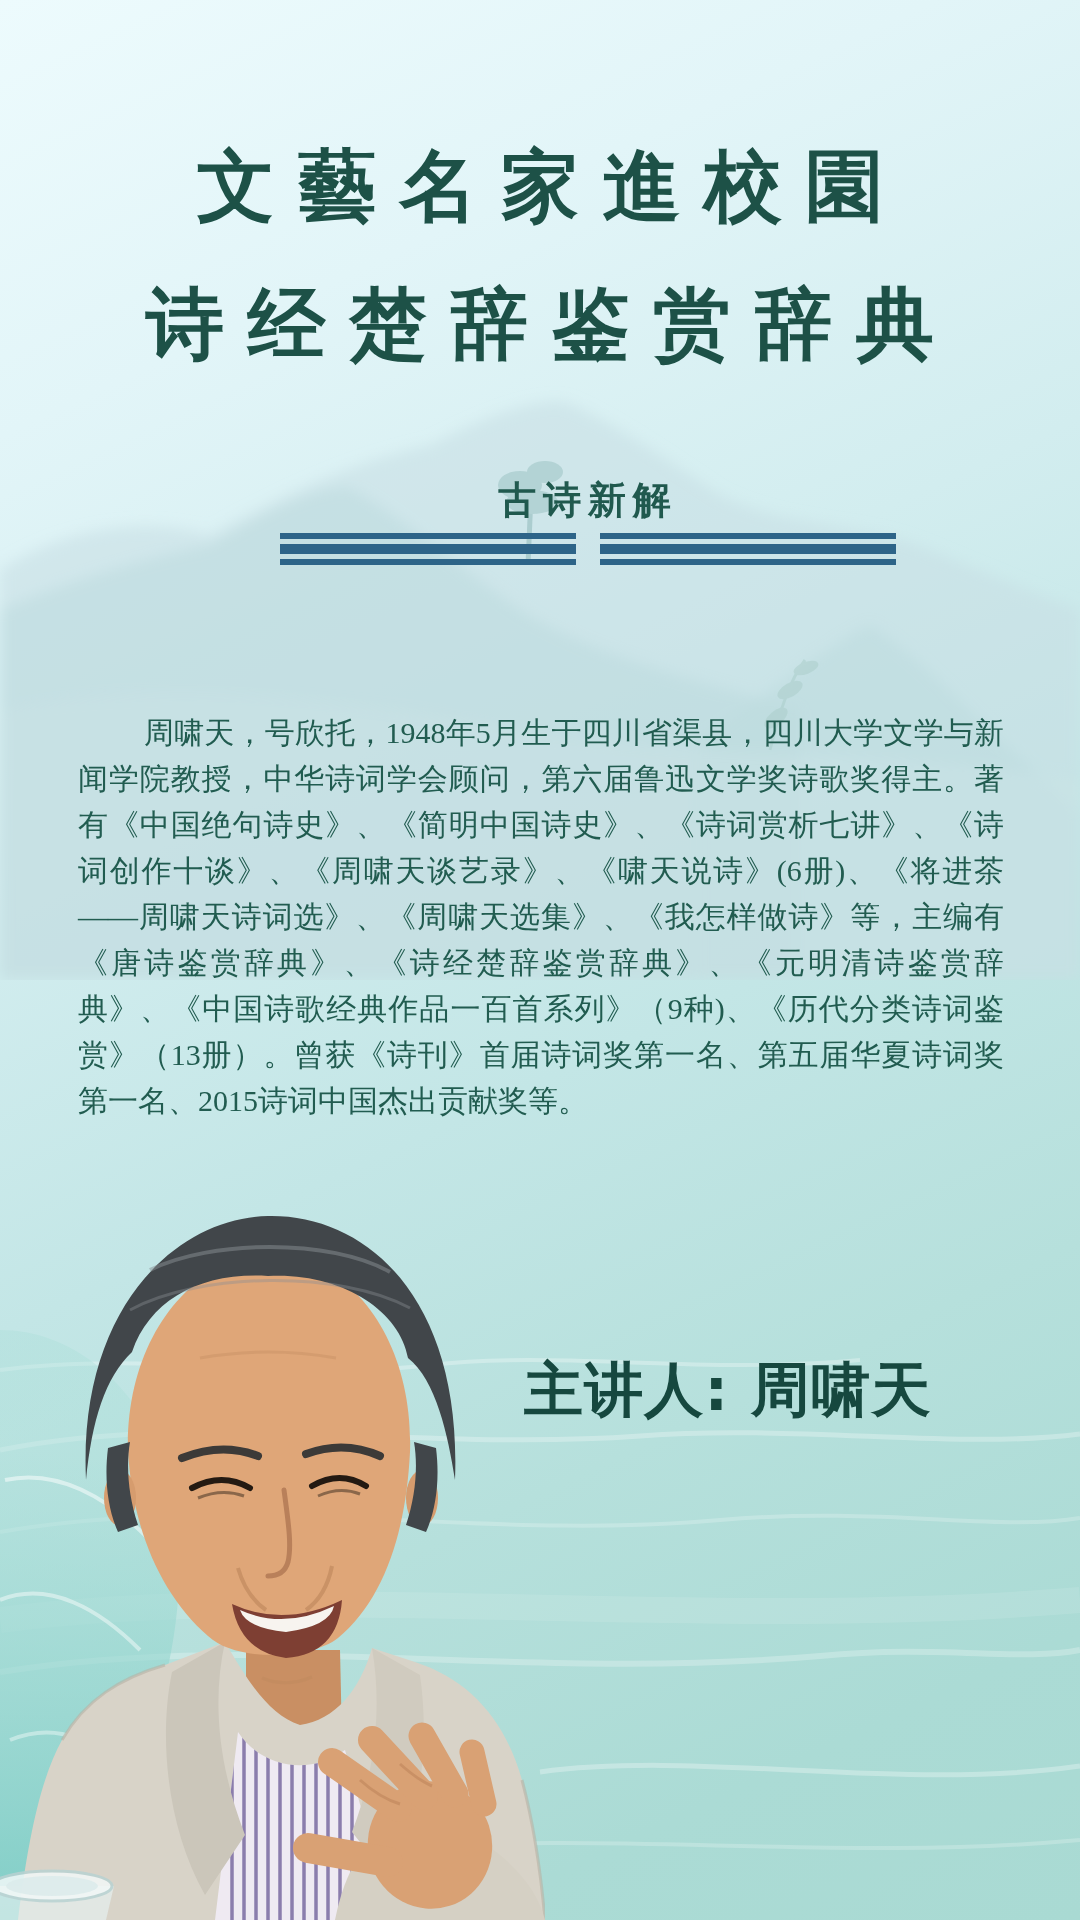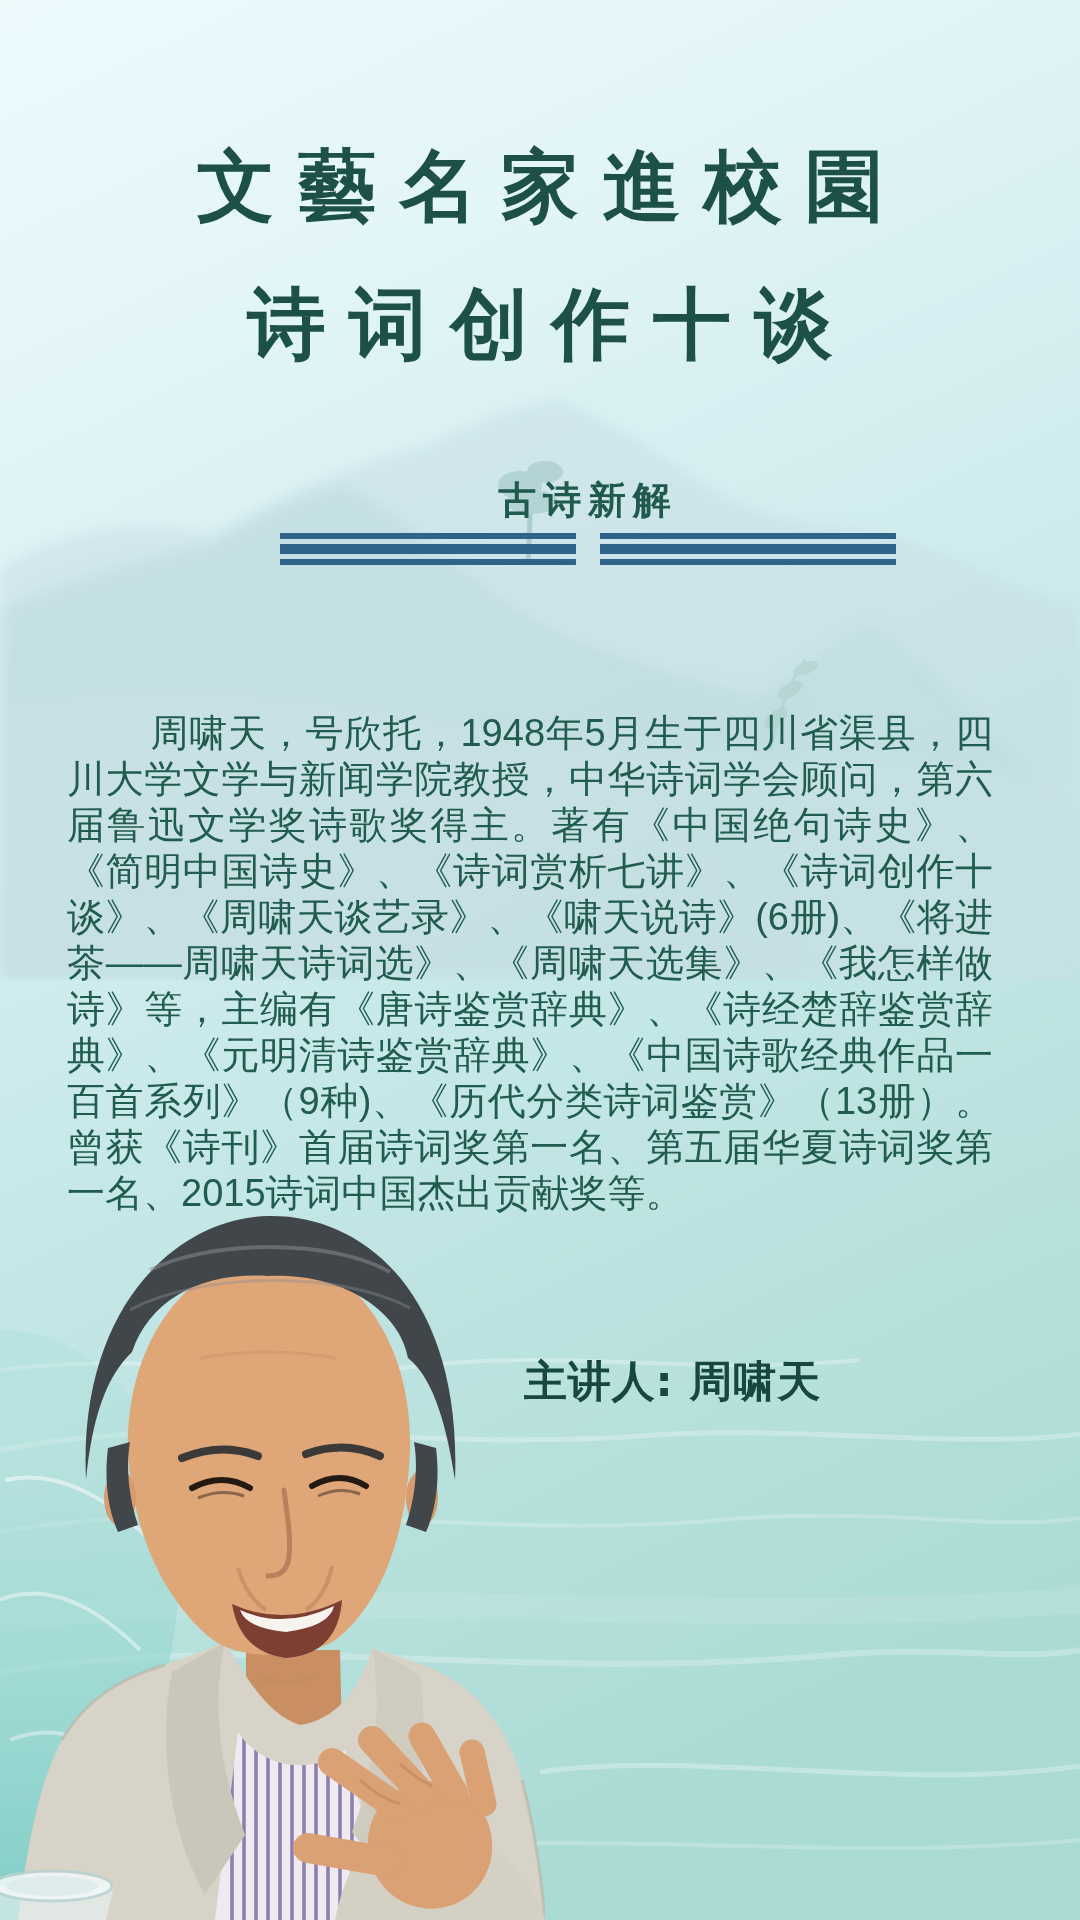--- a/index.html
+++ b/index.html
@@ -16,27 +16,27 @@
   
   .topics{position:absolute;top:480px;left:0;width:100%;display:flex;flex-direction:column;
     align-items:center;row-gap:13px;
     font-family:"DejaVu Serif","Liberation Serif",serif;font-weight:600;
     font-size:38px;line-height:1.05;color:#20594e;letter-spacing:0.18em;padding-left:48px;}
   .topic-row{display:flex;align-items:center;justify-content:center;column-gap:24px;}
   .triple-line{width:296px;display:flex;flex-direction:column;row-gap:5px;}
   .triple-line .thin{height:6px;background:#2d6488;}
   .triple-line .thick{height:10px;background:#2d6488;}
   
-  .bio{position:absolute;top:710px;left:67px;width:926px;
-    font-family:Liberation Sans, sans-serif;
-    font-size:38px;line-height:46px;color:#215c50;text-align:justify;text-indent:2.2em;}
+  .bio{position:absolute;top:710px;left:78px;width:926px;
+    font-family:Liberation Serif, serif;
+    font-size:30px;line-height:46px;color:#215c50;text-align:justify;text-indent:2.2em;}
   
   .speaker{position:absolute;top:1360px;left:524px;
     font-family:"DejaVu Sans","Liberation Sans",sans-serif;font-weight:800;
-    font-size:43px;line-height:1;color:#16483f;letter-spacing:0.02em;z-index:6;}
+    font-size:59px;line-height:1;color:#16483f;letter-spacing:0.02em;z-index:6;}
   
   #mountains{top:280px;z-index:1;}
   #streaks{top:1150px;z-index:2;}
   #portrait{top:1180px;z-index:4;}
   .textlayer{z-index:5;}
 </style>
 </head>
 <body>
 
 <div class="poster">
@@ -167,21 +167,21 @@
     </g>
 
     <g>
       <path d="M-8,706 L0,740 L106,740 L114,706 Z" fill="#e7f1f1" opacity="0.65"></path>
       <ellipse cx="52" cy="706" rx="60" ry="15" fill="#f2f8f8" opacity="0.85" stroke="#b9d2d2" stroke-width="3"></ellipse>
       <ellipse cx="52" cy="706" rx="46" ry="10" fill="#dcebeb" opacity="0.9"></ellipse>
     </g>
   </svg>
 
   <div id="title1" class="title-line textlayer">文藝名家進校園</div>
-  <div id="title2" class="title-line textlayer">诗词创作十谈</div>
+  <div id="title2" class="title-line textlayer">诗经楚辞鉴赏辞典</div>
 
   <div class="topics textlayer">
     <div class="topic-row">
       <span>古诗新解</span>
     </div>
     <div class="topic-row">
       <span class="triple-line">
         <span class="thin"></span>
           <span class="thick"></span>
           <span class="thin"></span>

